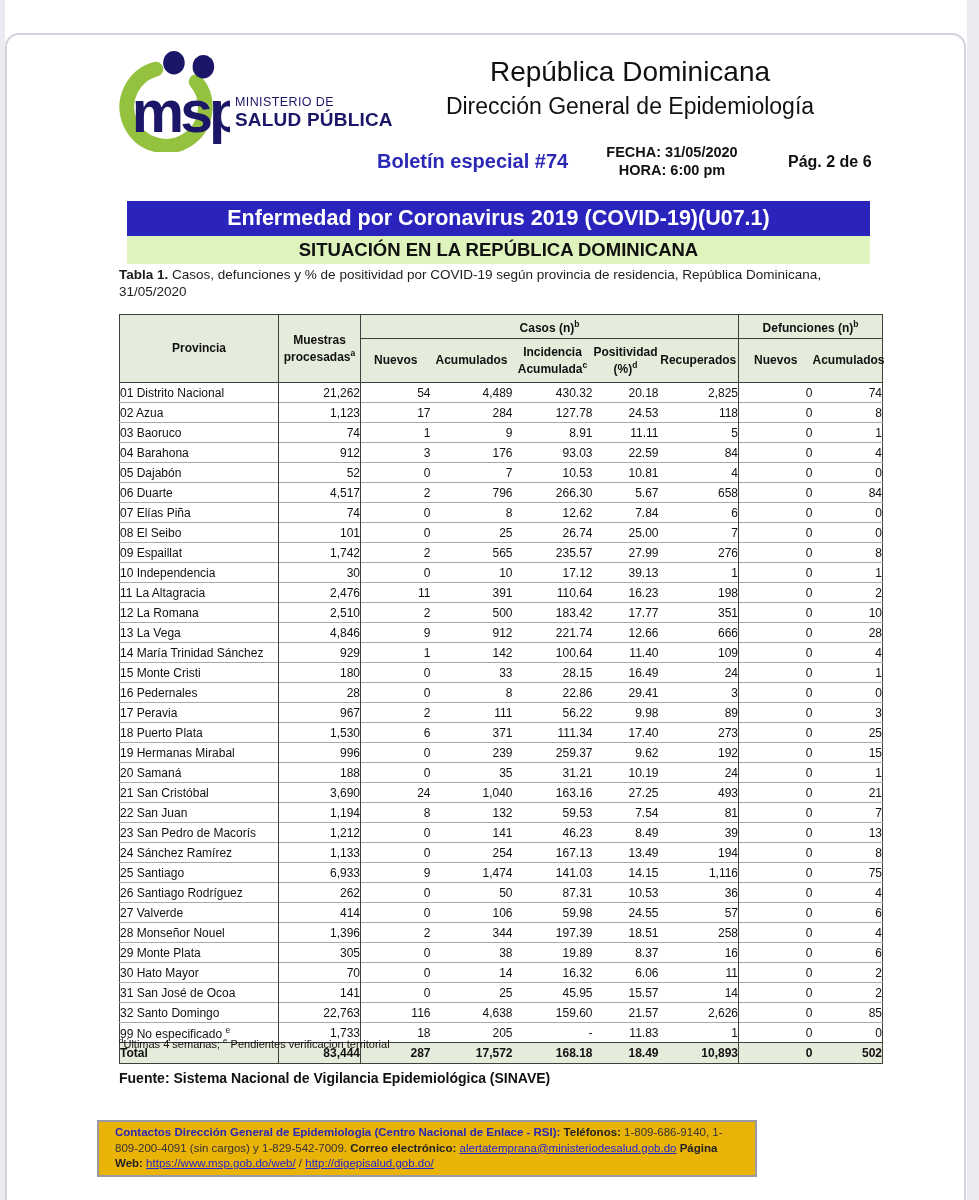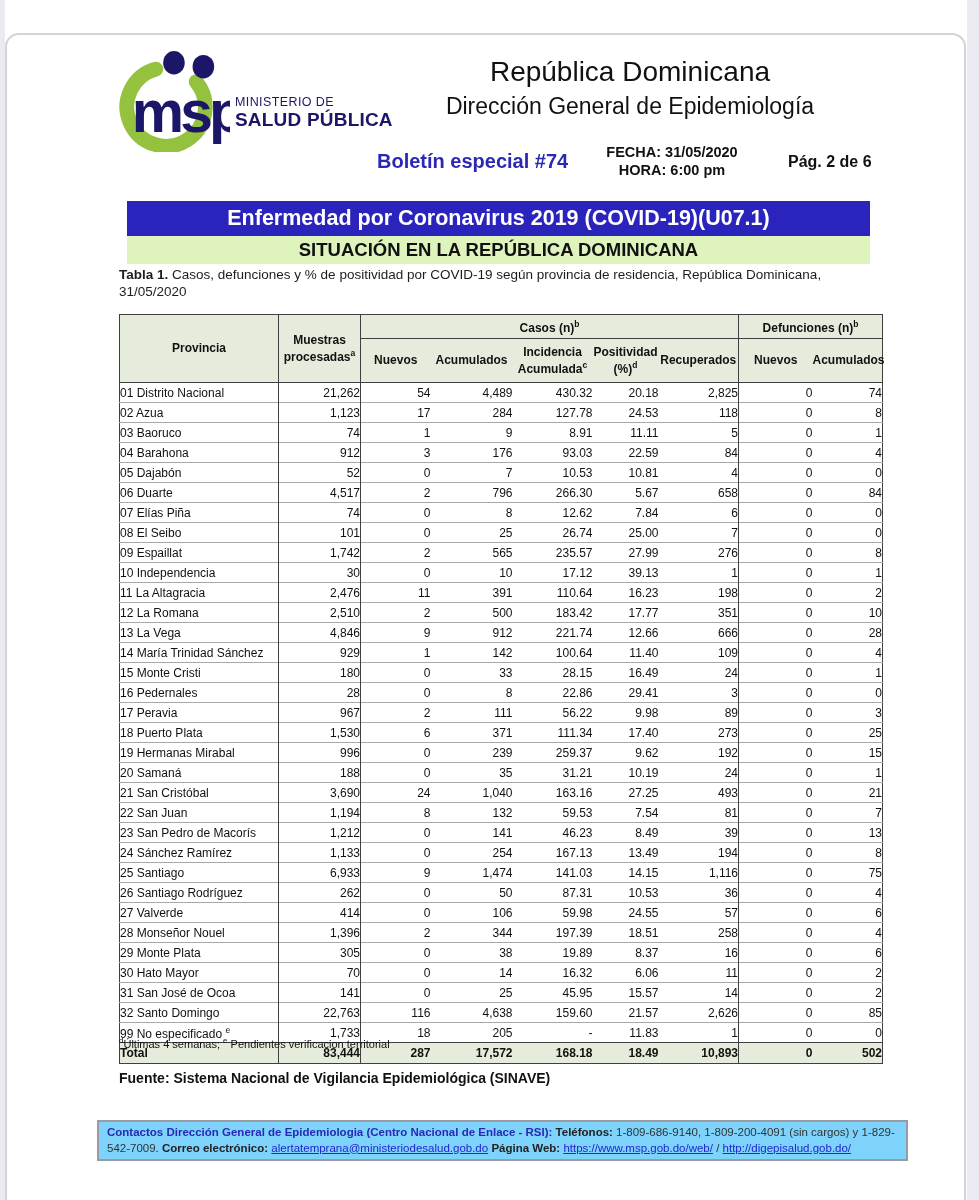--- a/index.html
+++ b/index.html
@@ -50,22 +50,22 @@
   .c-pos{text-align:right;padding-right:14px;}
   .c-rec{text-align:right;padding-right:6px;}
   .c-dnu{text-align:right;padding-right:18px;}
   .c-dac{text-align:right;padding-right:5px;}
   .tbl tr.total td{background:var(--header-green,#e6ecdb);font-weight:bold;border-top:1.4px solid #3f3f3f;height:20px;}
   
   .footnotes{position:absolute;left:119px;top:1032px;width:775px;font-size:11px;line-height:18.5px;color:#111;}
   .footnotes sup{font-size:8px;}
   .fuente{position:absolute;left:119px;top:1070px;font-size:14px;font-weight:bold;color:#111;}
   
-  .contact{position:absolute;left:97px;top:1120px;width:811px;box-sizing:border-box;border:2px solid #9a9aa2;
-    padding:3px 8px;font-size:11.5px;line-height:15.5px;color:#333;background:#7dd3fc;}
+  .contact{position:absolute;left:97px;top:1120px;width:660px;box-sizing:border-box;border:2px solid #9a9aa2;
+    padding:3px 16px;font-size:11.5px;line-height:15.5px;color:#333;background:#eab308;}
   .contact .blabel{color:var(--accent-blue,#2a28b4);font-weight:bold;}
   .contact .label{font-weight:bold;color:#222;}
   .contact .link{color:var(--link-blue,#2424cd);text-decoration:underline;}
 </style>
 </head>
 <body>
 
 <div class="gutter-left"></div>
 <div class="gutter-right"></div>
 <div class="page-frame"></div>

